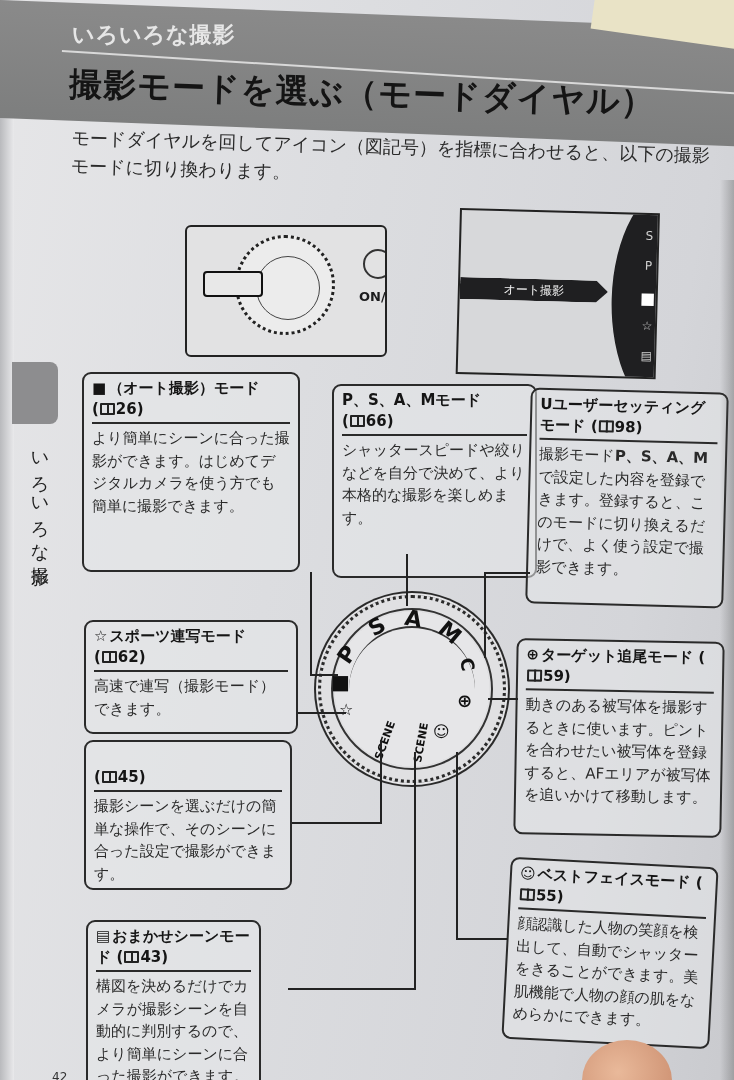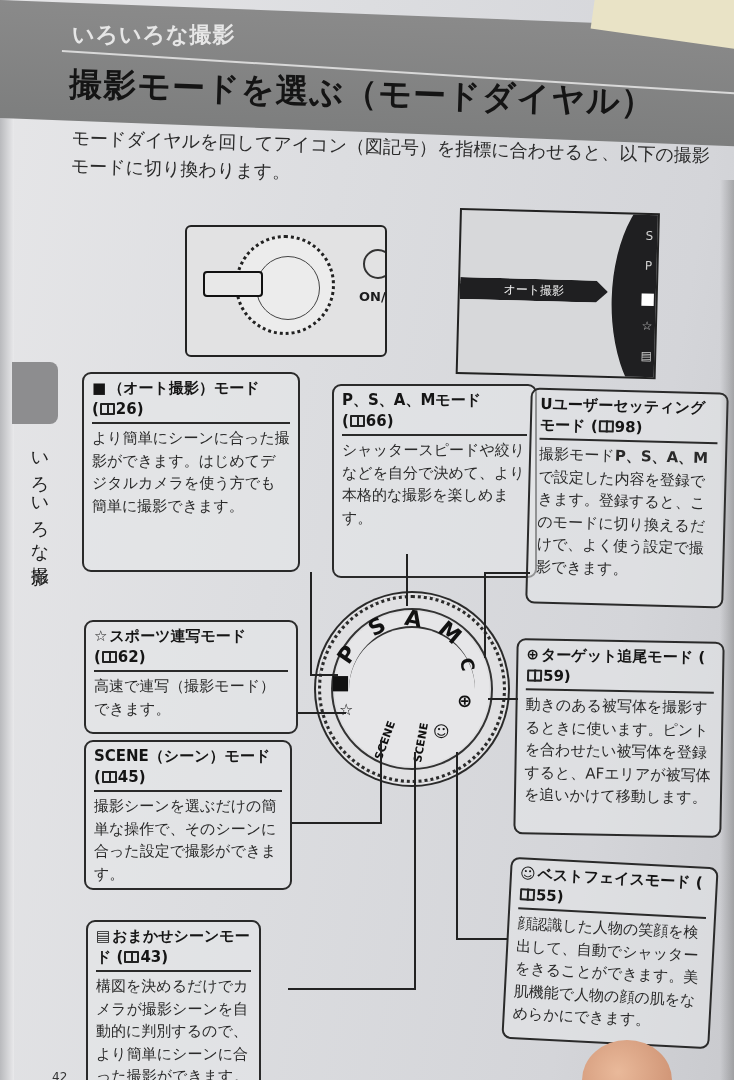--- a/index.html
+++ b/index.html
@@ -219,21 +219,21 @@
   <div class="box" style="left:84px; top:620px; width:214px; height:114px;">
     <div class="box-title">
       <span class="icon-glyph">☆</span><span>スポーツ連写モード</span><br>
       (<span class="ref-icon"></span><span>62</span>)
     </div>
     <div class="box-body">高速で連写（撮影モード）できます。</div>
   </div>
 
   <div class="box" style="left:84px; top:740px; width:208px; height:150px;">
     <div class="box-title">
-      <span>SCENE（シーン）モード</span><br>
+      <br>
       (<span class="ref-icon"></span><span>45</span>)
     </div>
     <div class="box-body">撮影シーンを選ぶだけの簡単な操作で、そのシーンに合った設定で撮影ができます。</div>
   </div>
 
   <div class="box" style="left:86px; top:904px; width:175px; height:170px;margin-top:16px;">
     <div class="box-title">
       <span class="icon-glyph">▤</span><span>おまかせシーンモード</span>
       (<span class="ref-icon"></span><span>43</span>)
     </div>

